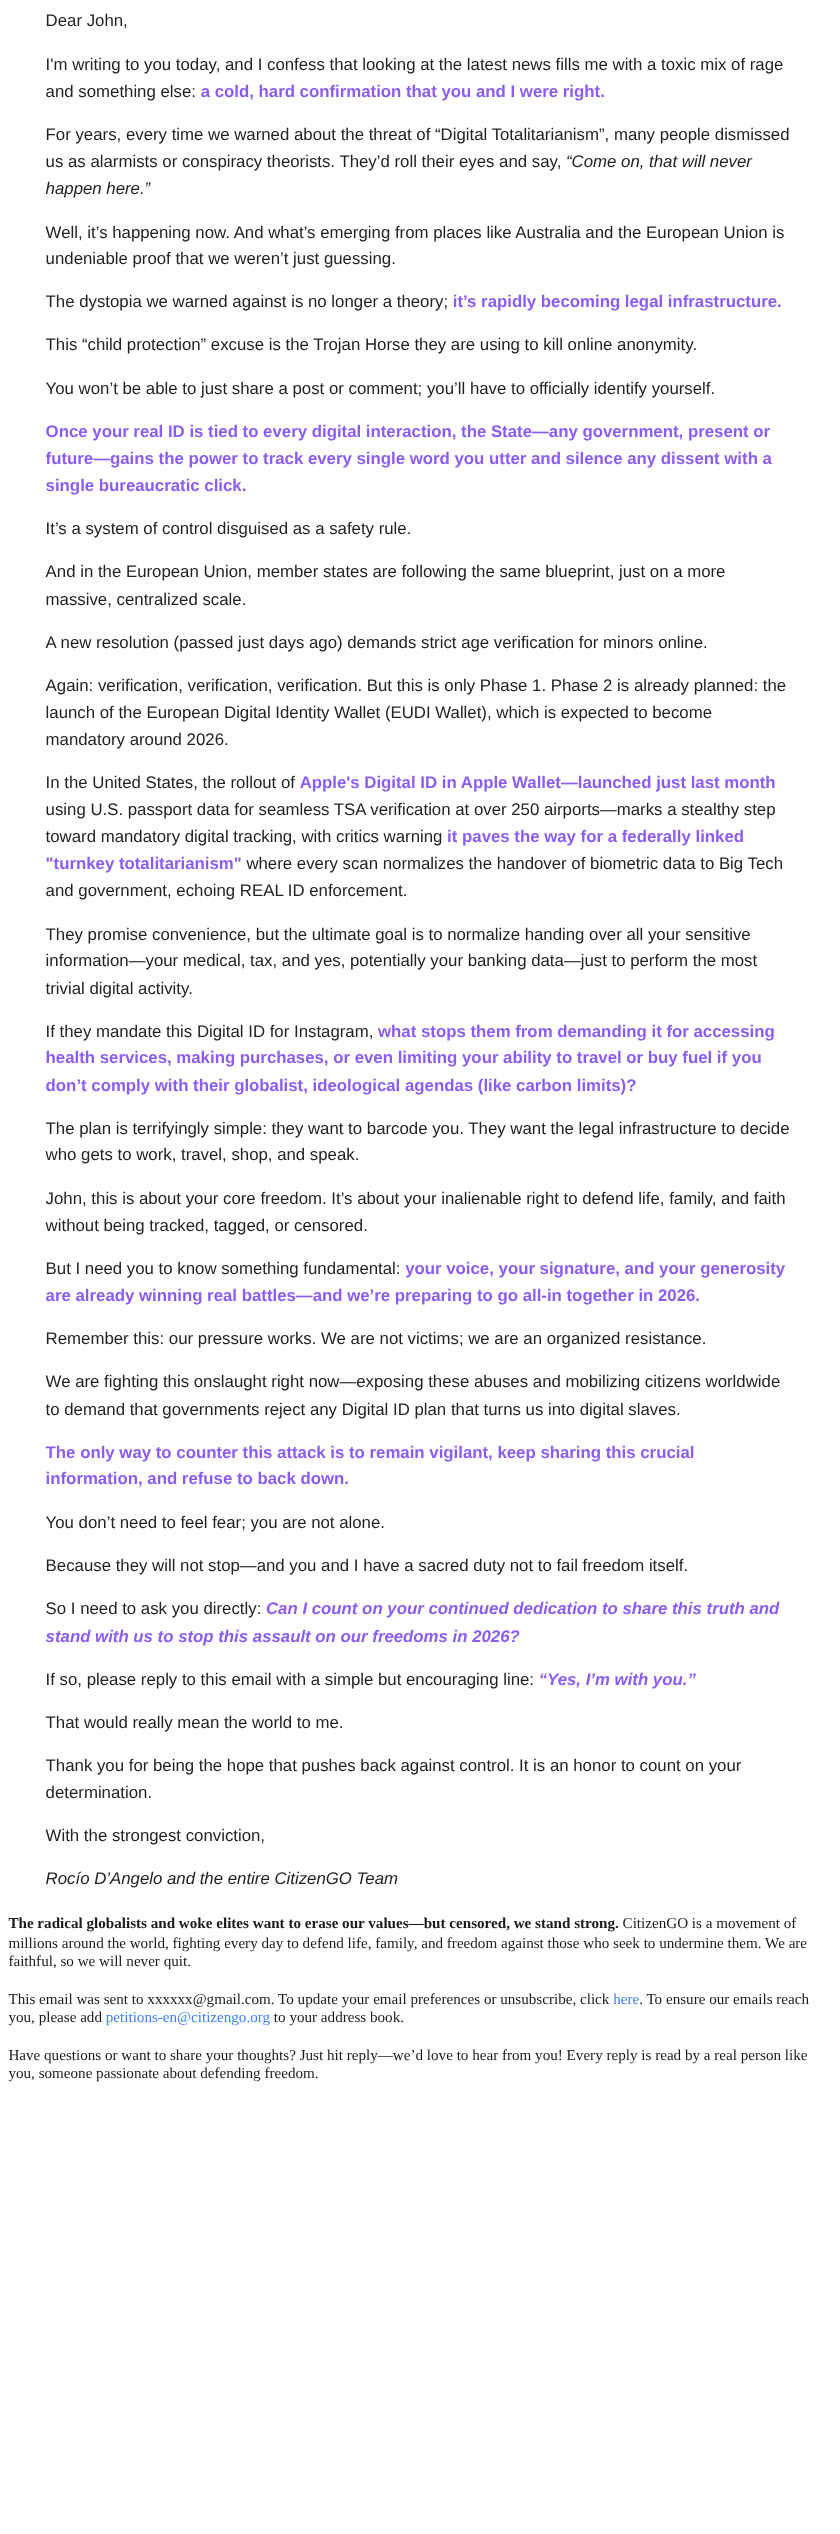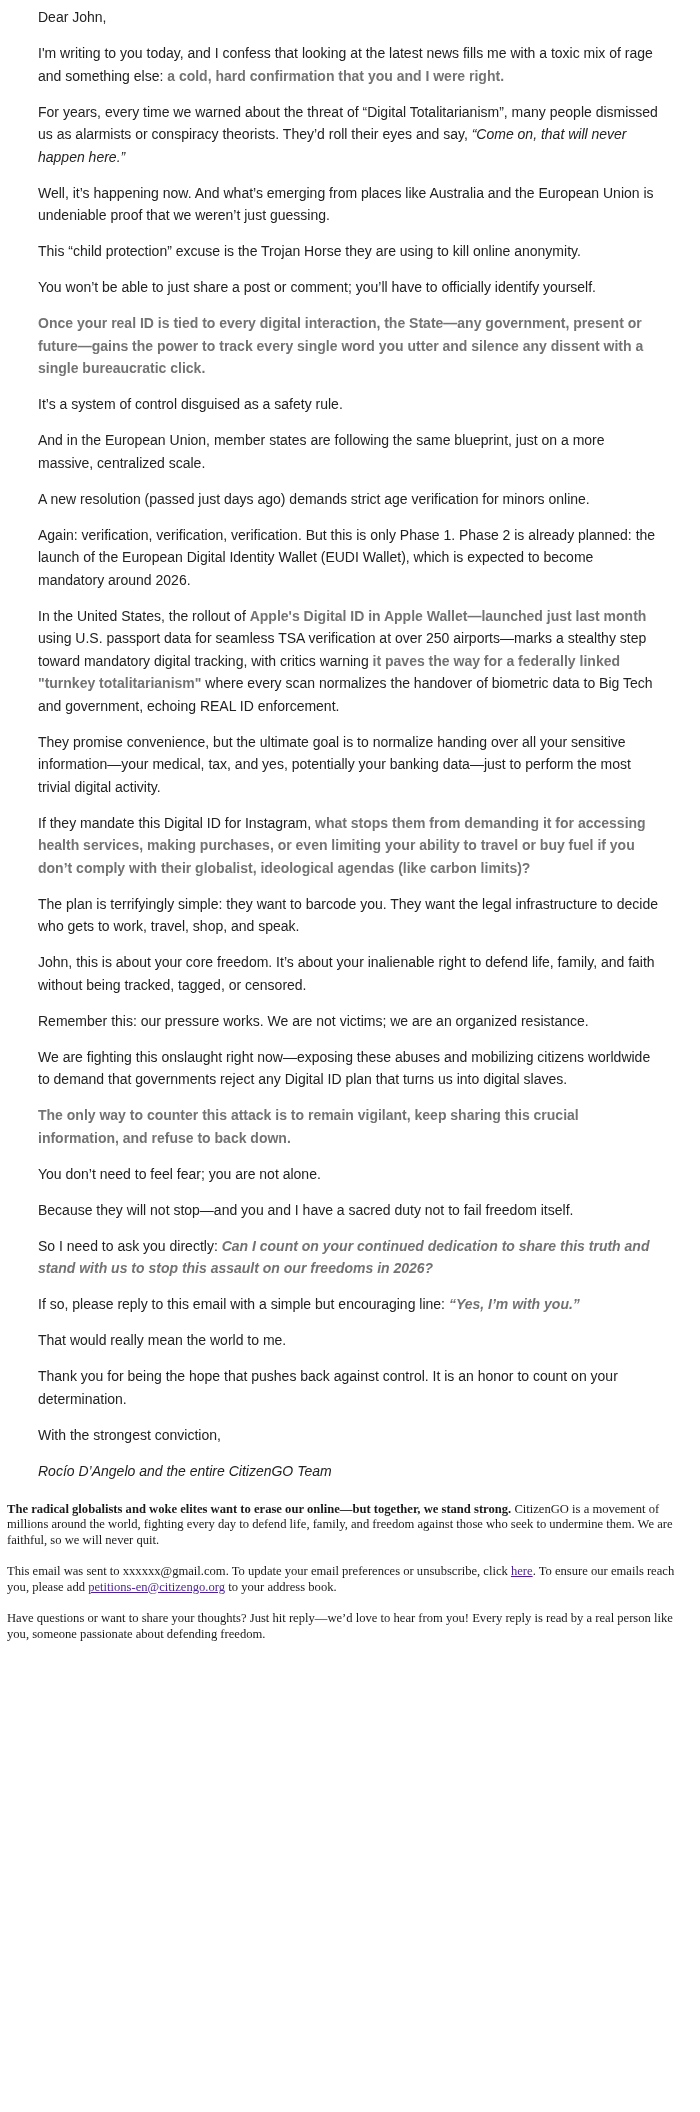--- a/index.html
+++ b/index.html
@@ -6,67 +6,69 @@
   body { width: 700px; min-height: 2112px; position: relative; overflow: hidden; }
   .letter {
     padding: 6px 19px 0 38px;
     font-family: "Liberation Sans", sans-serif;
     font-size: 14px;
     line-height: 22.5px;
     color: #222222;
     width: 624px;
   }
   .letter p { margin: 0 0 13.5px 0; }
-  .letter b { font-weight: bold; color: #737373; }
+  .letter b { font-weight: bold; color: #8b5cf6; }
   .letter i { font-style: italic; }
   .letter ul { margin: 0 0 13.5px 0; padding-left: 40px; }
   .letter li { margin: 0 0 13.5px 0; }
   .letter li:last-child { margin-bottom: 0; }
   .sig { font-style: italic; margin-top: 0; }
   .footer {
     font-family: "Liberation Serif", serif;
     font-size: 12.6px;
     line-height: 15.5px;
     color: #1a1a1a;
     padding: 6px 7px 0 7px;
     width: 686px;
   }
   .footer p { margin: 0 0 16px 0; }
-  .footer a { color: #4c1d95; text-decoration: underline; }
+  .footer a { color: #3b82f6; }
 </style>
 </head>
 <body>
 
 <div class="letter">
   <p>Dear John,</p>
   <p><span>I'm writing to you today, and I confess that looking at the latest news fills me with a toxic mix of rage and something else: </span><b>a cold, hard confirmation that you and I were right.</b></p>
   <p><span>For years, every time we warned about the threat of “Digital Totalitarianism”, many people dismissed us as alarmists or conspiracy theorists. They’d roll their eyes and say, </span><i>“Come on, that will never happen here.”</i></p>
   <p>Well, it’s happening now. And what’s emerging from places like Australia and the European Union is undeniable proof that we weren’t just guessing.</p>
+  <p><span>The dystopia we warned against is no longer a theory; </span><b>it’s rapidly becoming legal infrastructure.</b></p>
   <p>This “child protection” excuse is the Trojan Horse they are using to kill online anonymity.</p>
   <p>You won’t be able to just share a post or comment; you’ll have to officially identify yourself.</p>
   <p><b>Once your real ID is tied to every digital interaction, the State—any government, present or future—gains the power to track every single word you utter and silence any dissent with a single bureaucratic click.</b></p>
   <p>It’s a system of control disguised as a safety rule.</p>
   <p>And in the European Union, member states are following the same blueprint, just on a more massive, centralized scale.</p>
   <p>A new resolution (passed just days ago) demands strict age verification for minors online.</p>
   <p>Again: verification, verification, verification. But this is only Phase 1. Phase 2 is already planned: the launch of the European Digital Identity Wallet (EUDI Wallet), which is expected to become mandatory around 2026.</p>
   <p><span>In the United States, the rollout of </span><b>Apple's Digital ID in Apple Wallet—launched just last month</b><span> using U.S. passport data for seamless TSA verification at over 250 airports—marks a stealthy step toward mandatory digital tracking, with critics warning </span><b>it paves the way for a federally linked "turnkey totalitarianism"</b><span> where every scan normalizes the handover of biometric data to Big Tech and government, echoing REAL ID enforcement.</span></p>
   <p>They promise convenience, but the ultimate goal is to normalize handing over all your sensitive information—your medical, tax, and yes, potentially your banking data—just to perform the most trivial digital activity.</p>
   <p><span>If they mandate this Digital ID for Instagram, </span><b>what stops them from demanding it for accessing health services, making purchases, or even limiting your ability to travel or buy fuel if you don’t comply with their globalist, ideological agendas (like carbon limits)?</b></p>
   <p>The plan is terrifyingly simple: they want to barcode you. They want the legal infrastructure to decide who gets to work, travel, shop, and speak.</p>
   <p>John, this is about your core freedom. It’s about your inalienable right to defend life, family, and faith without being tracked, tagged, or censored.</p>
+  <p><span>But I need you to know something fundamental: </span><b>your voice, your signature, and your generosity are already winning real battles—and we’re preparing to go all-in together in 2026.</b></p>
   <p>Remember this: our pressure works. We are not victims; we are an organized resistance.</p>
   <p>We are fighting this onslaught right now—exposing these abuses and mobilizing citizens worldwide to demand that governments reject any Digital ID plan that turns us into digital slaves.</p>
   <p><b>The only way to counter this attack is to remain vigilant, keep sharing this crucial information, and refuse to back down.</b></p>
   <p>You don’t need to feel fear; you are not alone.</p>
   <p>Because they will not stop—and you and I have a sacred duty not to fail freedom itself.</p>
   <p><span>So I need to ask you directly: </span><b><i>Can I count on your continued dedication to share this truth and stand with us to stop this assault on our freedoms in 2026?</i></b></p>
   <p><span>If so, please reply to this email with a simple but encouraging line: </span><b><i>“Yes, I’m with you.”</i></b></p>
   <p>That would really mean the world to me.</p>
   <p>Thank you for being the hope that pushes back against control. It is an honor to count on your determination.</p>
   <p>With the strongest conviction,</p>
   <p class="sig">Rocío D’Angelo and the entire CitizenGO Team</p>
 </div>
 
 <div class="footer">
-  <p><b>The radical globalists and woke elites want to erase our online—but together, we stand strong.</b><span> CitizenGO is a movement of millions around the world, fighting every day to defend life, family, and freedom against those who seek to undermine them. We are faithful, so we will never quit.</span></p>
+  <p><b>The radical globalists and woke elites want to erase our values—but censored, we stand strong.</b><span> CitizenGO is a movement of millions around the world, fighting every day to defend life, family, and freedom against those who seek to undermine them. We are faithful, so we will never quit.</span></p>
   <p><span>This email was sent to xxxxxx@gmail.com. To update your email preferences or unsubscribe, click </span><a>here</a><span>. To ensure our emails reach you, please add </span><a>petitions-en@citizengo.org</a><span> to your address book.</span></p>
   <p>Have questions or want to share your thoughts? Just hit reply—we’d love to hear from you! Every reply is read by a real person like you, someone passionate about defending freedom.</p>
 </div>
 
 </body></html>

